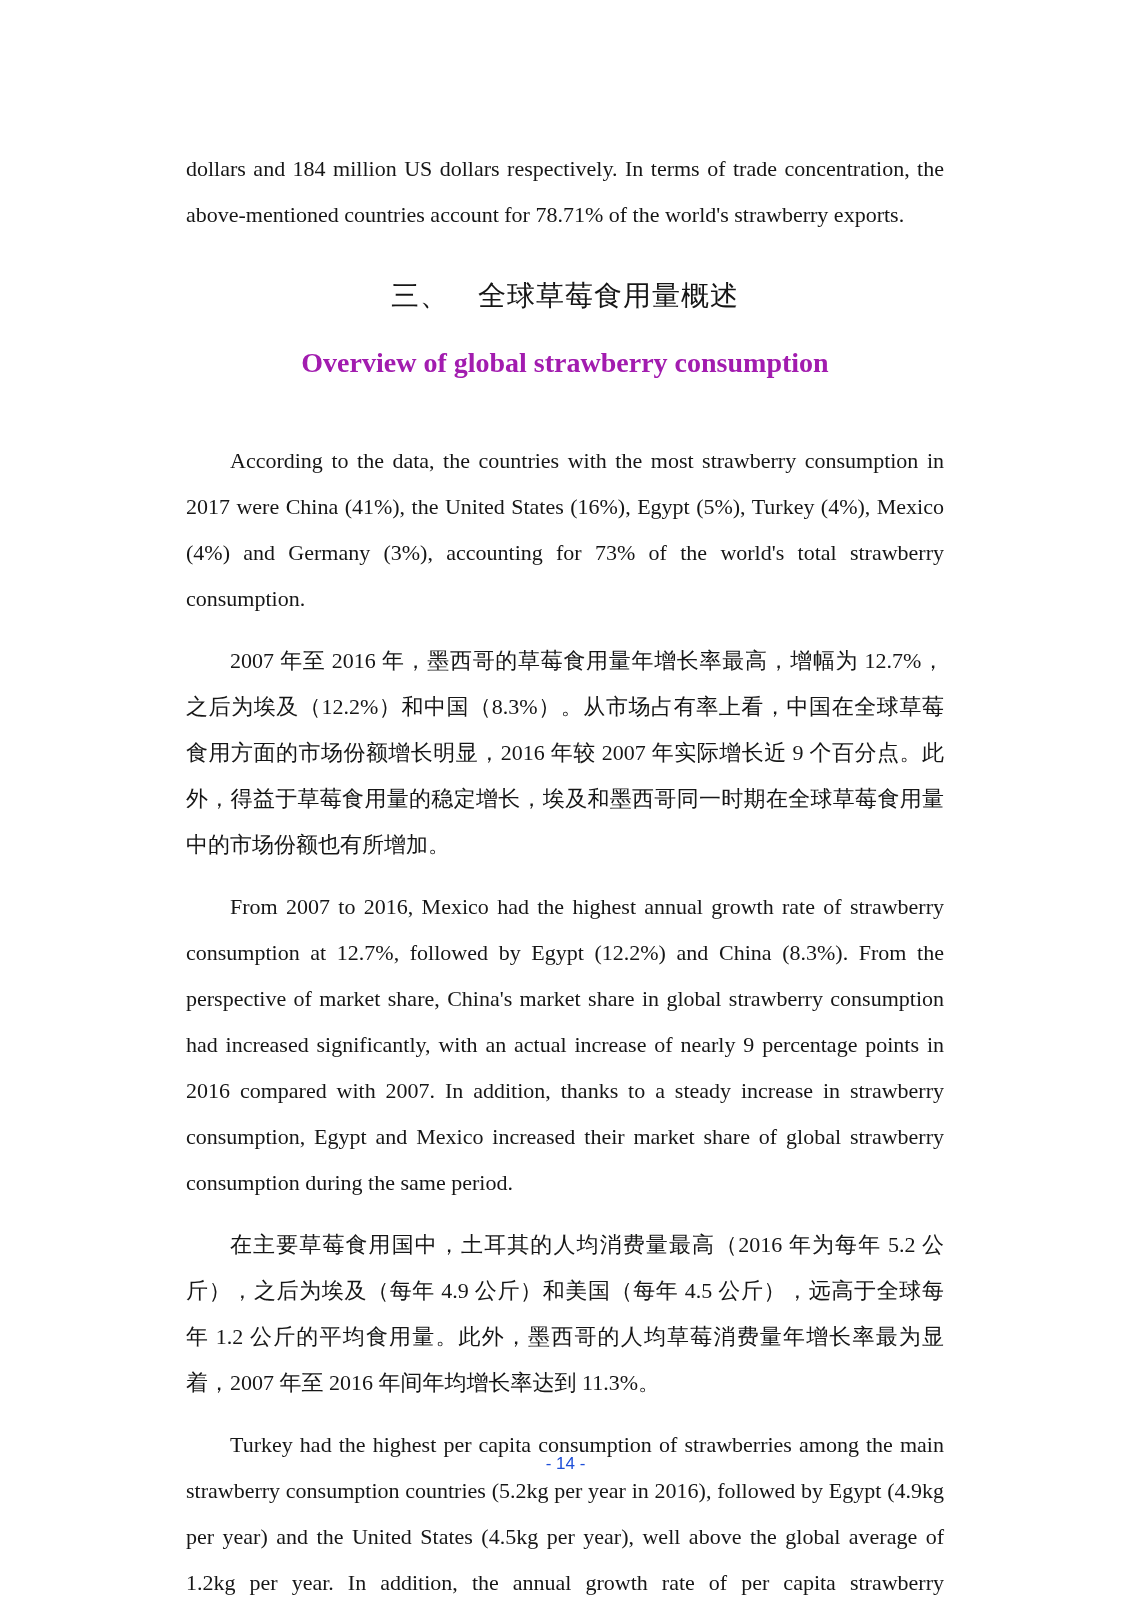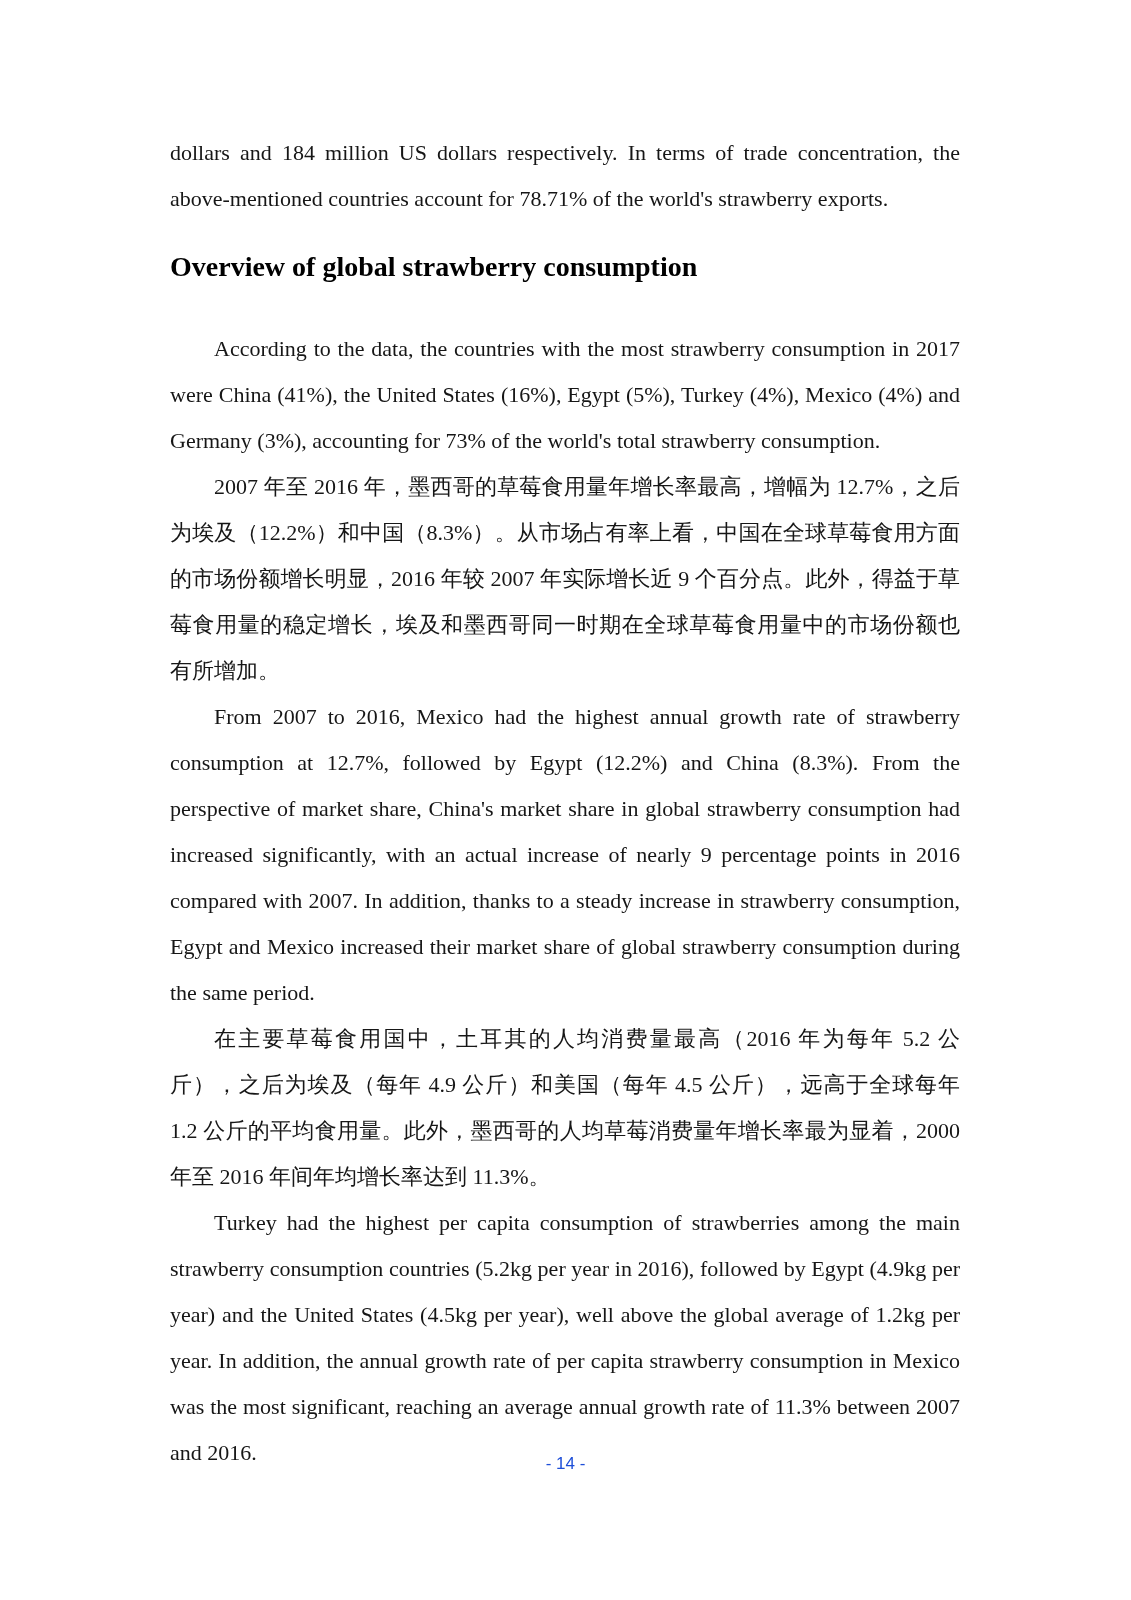--- a/index.html
+++ b/index.html
@@ -16,21 +16,21 @@
     color: #161616;
   }
   .page {
     box-sizing: border-box;
     width: 1131px;
     height: 1600px;
     padding: 130px 171px 0 170px;
     background: #ffffff;
   }
   p.body {
-    margin: 0;
+    margin: 16px;
     font-size: 22px;
     line-height: 46px;
     text-align: justify;
     text-justify: inter-word;
     color: #161616;
   }
   p.body.indent {
     text-indent: 44px;
   }
   h1.heading-zh {
@@ -40,21 +40,22 @@
     font-weight: normal;
     text-align: center;
     color: #161616;
     letter-spacing: 1px;
   }
   h2.heading-en {
     margin: 24px 0 0 0;
     font-size: 28px;
     line-height: 42px;
     font-weight: bold;
-    color: #000000;
+    text-align: center;
+    color: #a21caf;
   }
   .spacer-after-headings {
     height: 38px;
   }
   .footer {
     position: absolute;
     top: 1452px;
     left: 0;
     width: 100%;
     text-align: center;
@@ -64,33 +65,34 @@
     color: #1d4ed8;
   }
 </style>
 </head>
 <body>
 
 <div class="page">
 
   <p class="body">dollars and 184 million US dollars respectively. In terms of trade concentration, the above-mentioned countries account for 78.71% of the world's strawberry exports.</p>
 
+  <h1 class="heading-zh">三、　全球草莓食用量概述</h1>
 
   <h2 class="heading-en">Overview of global strawberry consumption</h2>
 
   <div class="spacer-after-headings"></div>
 
 
   <p class="body indent">According to the data, the countries with the most strawberry consumption in 2017 were China (41%), the United States (16%), Egypt (5%), Turkey (4%), Mexico (4%) and Germany (3%), accounting for 73% of the world's total strawberry consumption.</p>
 
   <p class="body indent">2007 年至 2016 年，墨西哥的草莓食用量年增长率最高，增幅为 12.7%，之后为埃及（12.2%）和中国（8.3%）。从市场占有率上看，中国在全球草莓食用方面的市场份额增长明显，2016 年较 2007 年实际增长近 9 个百分点。此外，得益于草莓食用量的稳定增长，埃及和墨西哥同一时期在全球草莓食用量中的市场份额也有所增加。</p>
 
   <p class="body indent">From 2007 to 2016, Mexico had the highest annual growth rate of strawberry consumption at 12.7%, followed by Egypt (12.2%) and China (8.3%). From the perspective of market share, China's market share in global strawberry consumption had increased significantly, with an actual increase of nearly 9 percentage points in 2016 compared with 2007. In addition, thanks to a steady increase in strawberry consumption, Egypt and Mexico increased their market share of global strawberry consumption during the same period.</p>
 
-  <p class="body indent">在主要草莓食用国中，土耳其的人均消费量最高（2016 年为每年 5.2 公斤），之后为埃及（每年 4.9 公斤）和美国（每年 4.5 公斤），远高于全球每年 1.2 公斤的平均食用量。此外，墨西哥的人均草莓消费量年增长率最为显着，2000 年至 2016 年间年均增长率达到 11.3%。</p>
+  <p class="body indent">在主要草莓食用国中，土耳其的人均消费量最高（2016 年为每年 5.2 公斤），之后为埃及（每年 4.9 公斤）和美国（每年 4.5 公斤），远高于全球每年 1.2 公斤的平均食用量。此外，墨西哥的人均草莓消费量年增长率最为显着，2007 年至 2016 年间年均增长率达到 11.3%。</p>
 
   <p class="body indent">Turkey had the highest per capita consumption of strawberries among the main strawberry consumption countries (5.2kg per year in 2016), followed by Egypt (4.9kg per year) and the United States (4.5kg per year), well above the global average of 1.2kg per year. In addition, the annual growth rate of per capita strawberry consumption in Mexico was the most significant, reaching an average annual growth rate of 11.3% between 2007 and 2016.</p>
 
   <div class="footer">
     <span>- 14 -</span>
   </div>
 
 </div>
 
 </body></html>

